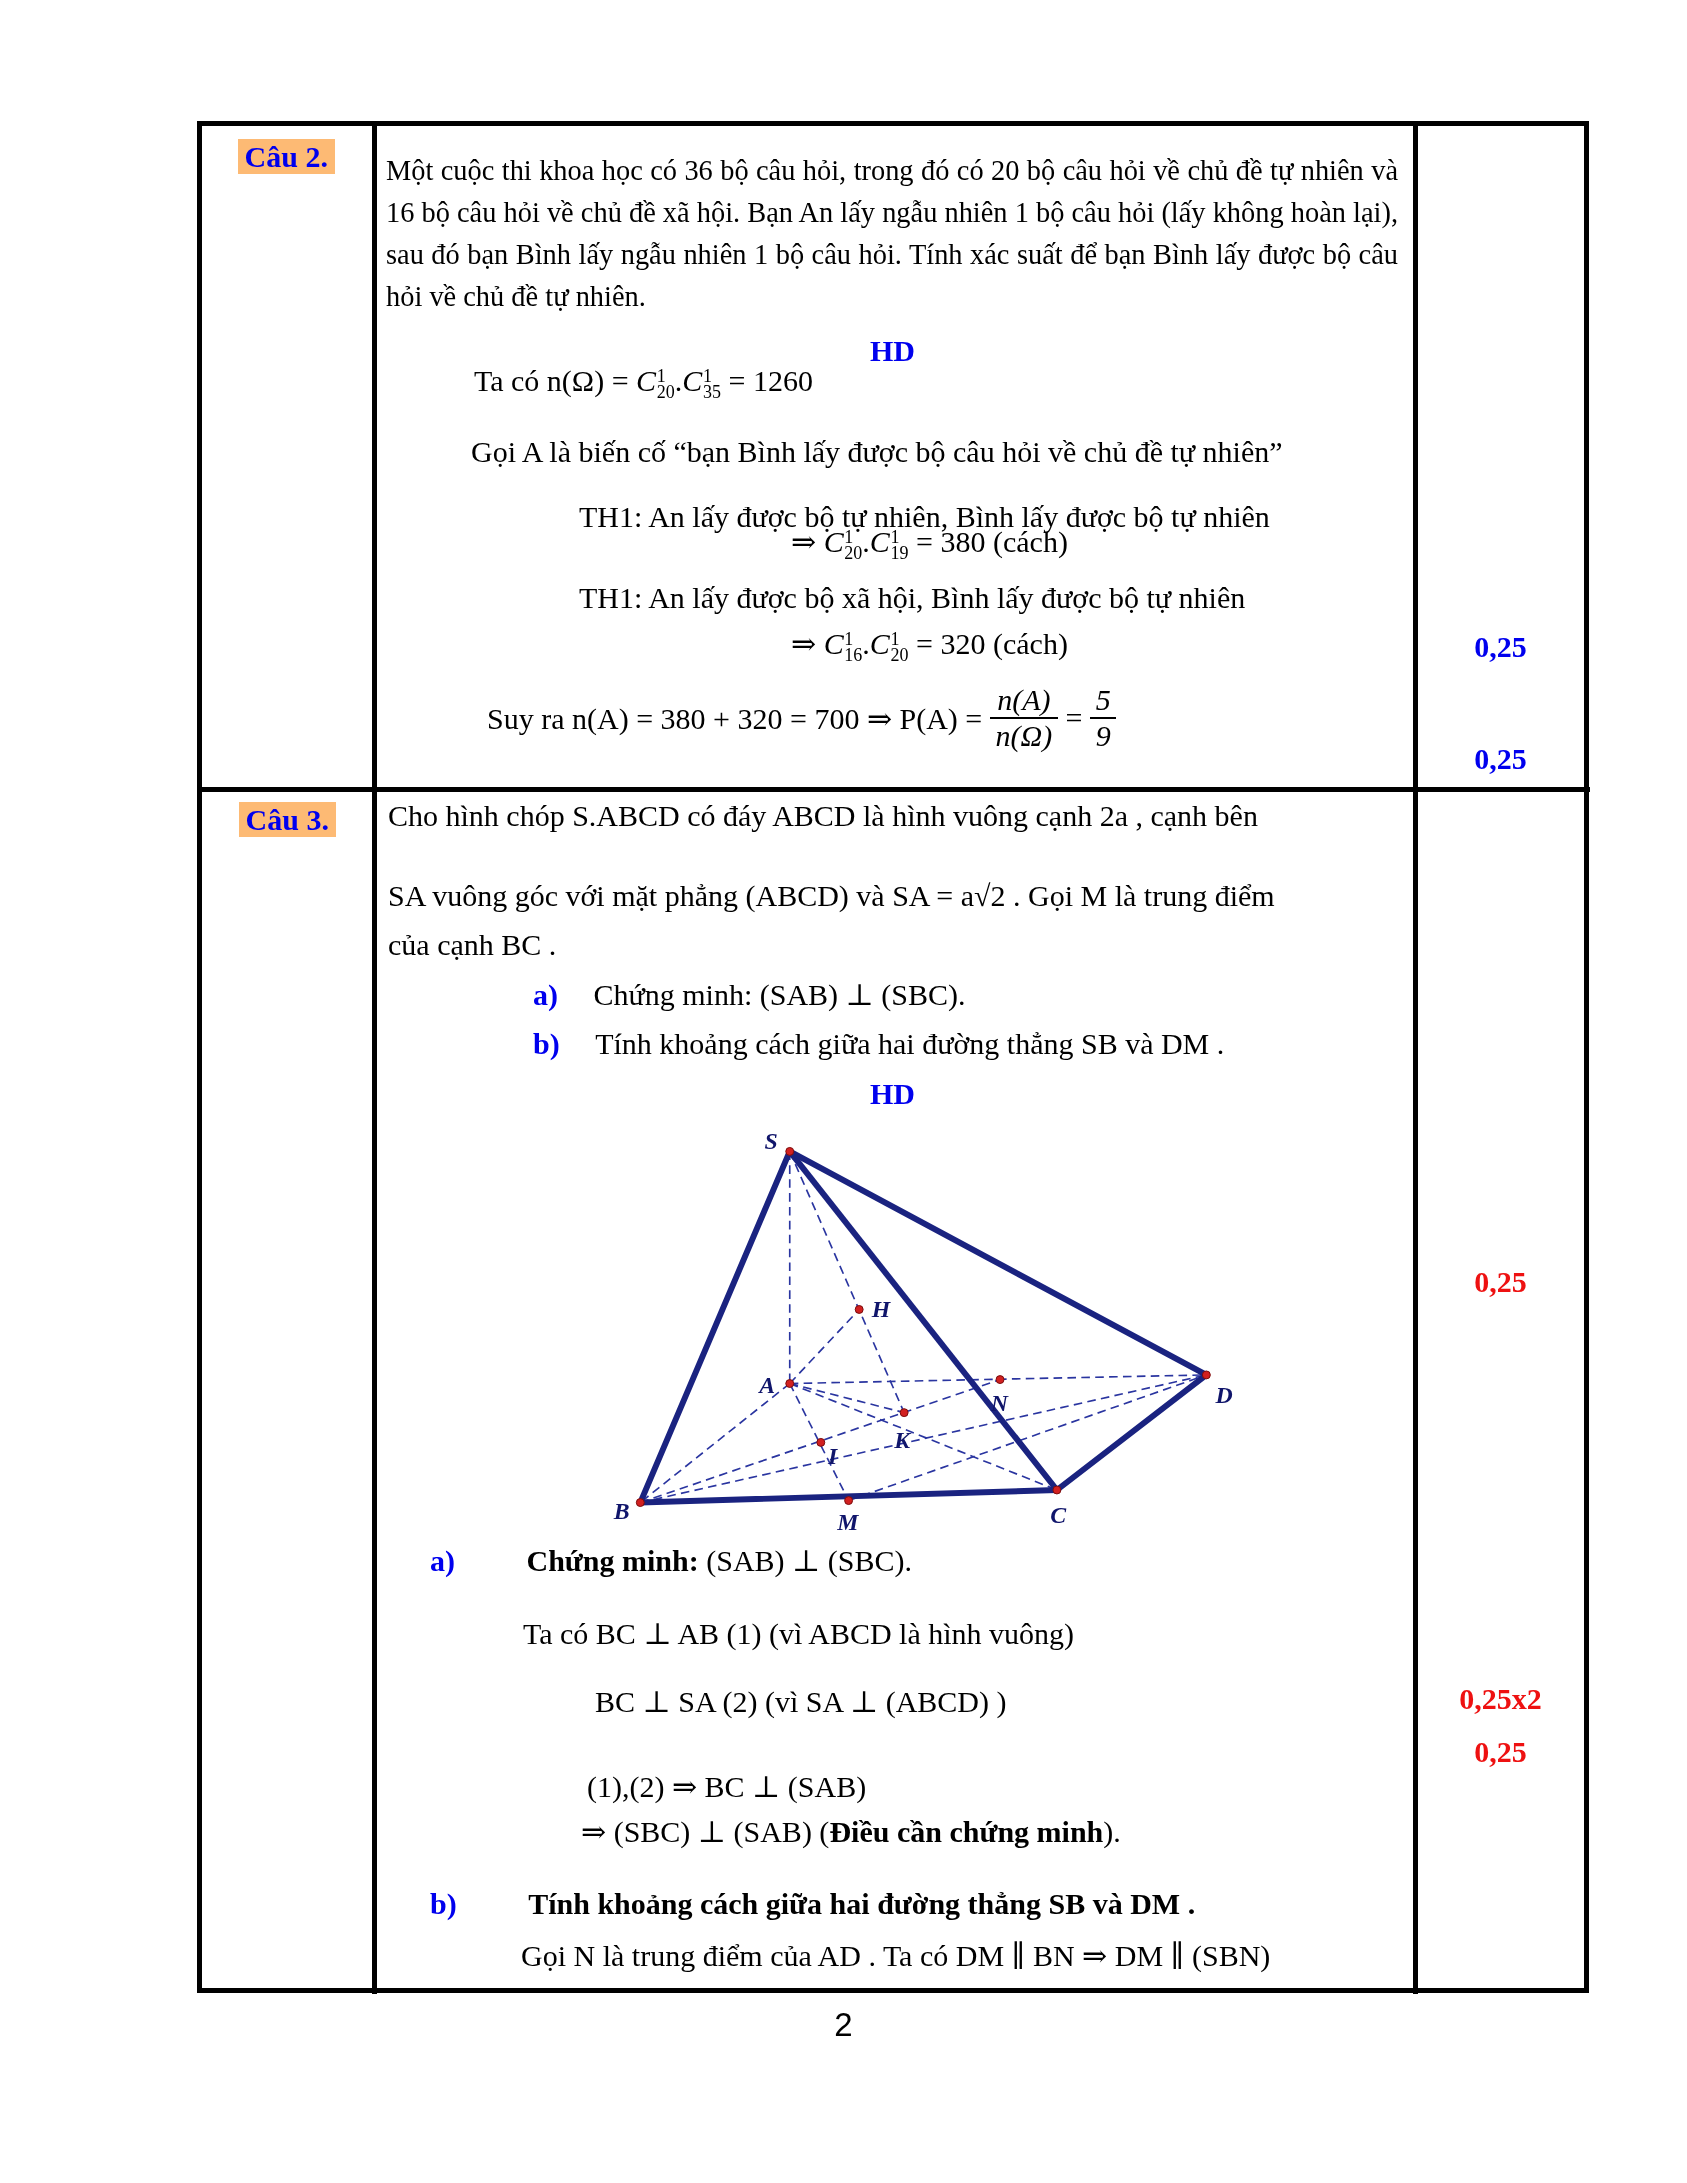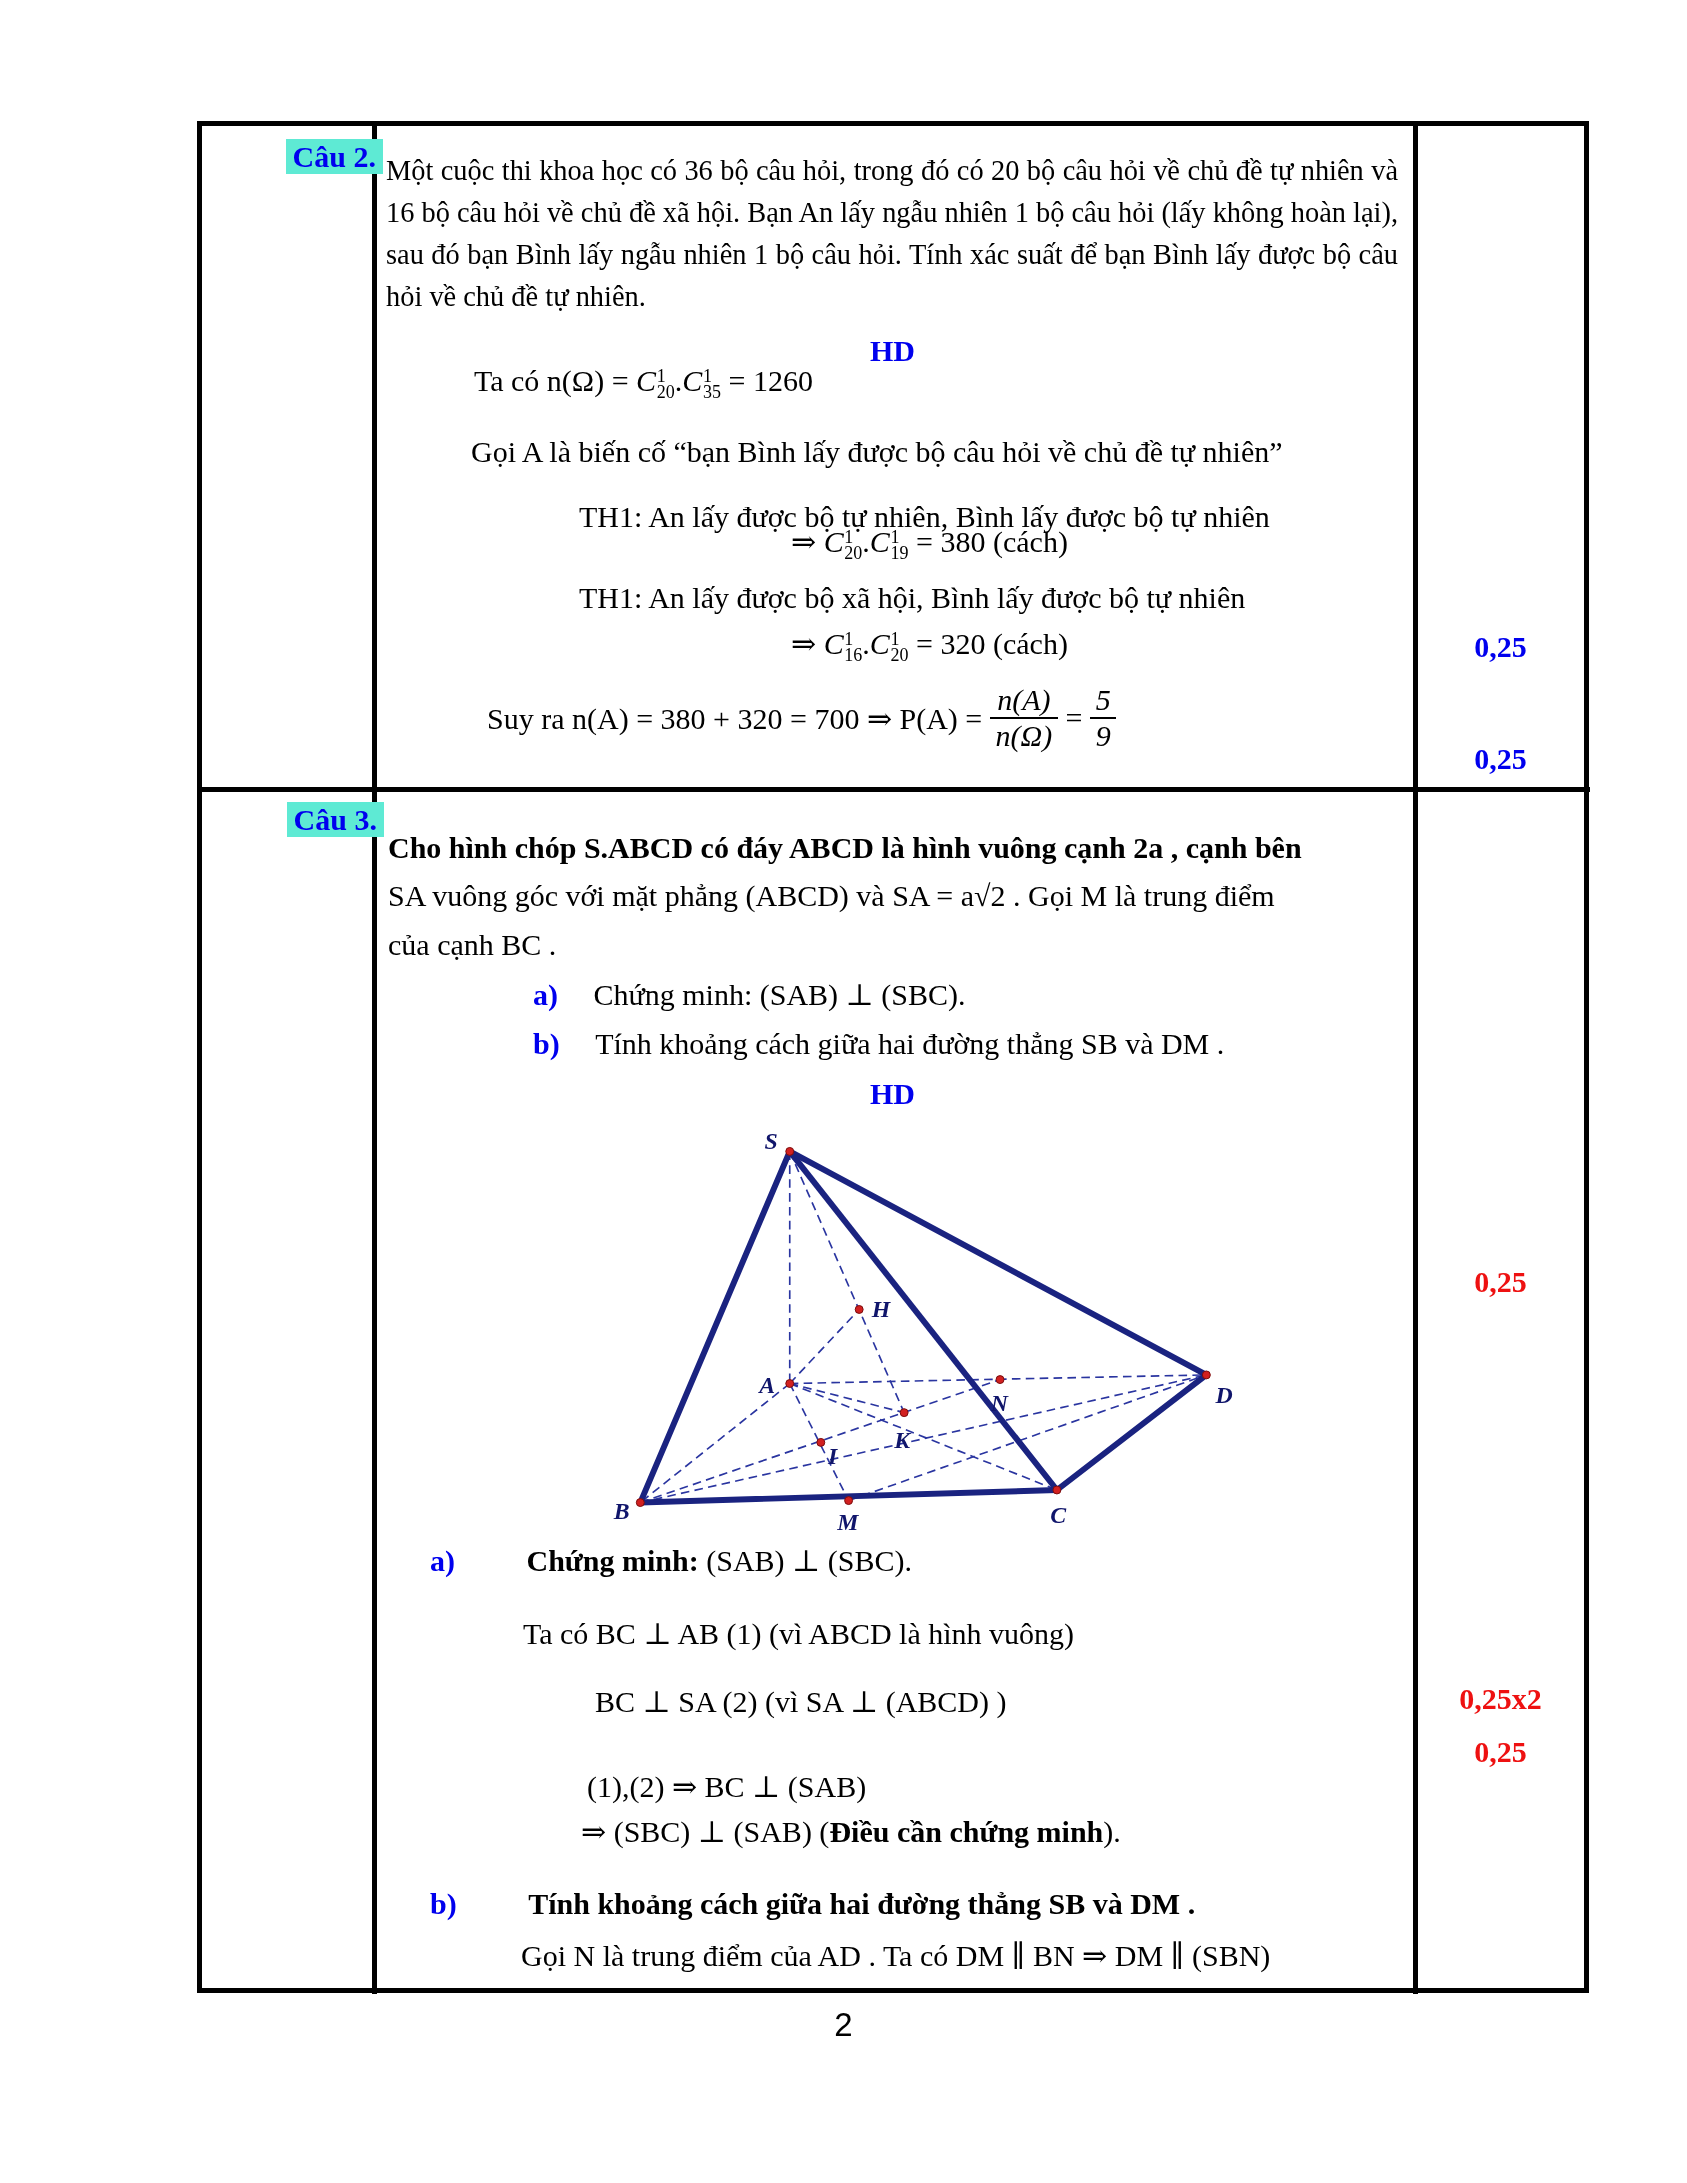--- a/index.html
+++ b/index.html
@@ -4,21 +4,21 @@
 <style>
   html,body{margin:0;padding:0;}
   body{
     width:1687px;height:2183px;position:relative;background:#ffffff;
     font-family:"Liberation Serif","DejaVu Serif",serif;color:#000;
   }
   .abs{position:absolute;white-space:nowrap;}
   .line{font-size:30px;}
   .para{white-space:normal;text-align:justify;font-size:28.4px;line-height:42px;}
   .plines{font-size:30px;line-height:40px;}
-  .qlabel{background:#5eead4;color:#0000ee;font-weight:bold;font-size:30px;padding:1.3px 6.6px;margin-left:48px;}
+  .qlabel{background:#fdba74;color:#0000ee;font-weight:bold;font-size:30px;padding:1.3px 6.6px;}
   .hd{font-weight:bold;color:#0000ee;font-size:30px;text-align:center;}
   .marker{color:#0000ee;font-weight:bold;font-size:30px;}
   .bold{font-weight:bold;}
   .score{position:absolute;left:1416px;width:169px;text-align:center;font-weight:bold;font-size:30px;}
   .score.blue{color:#0000ee;}
   .score.red{color:#ee1111;}
   .tframe{position:absolute;left:197px;top:121px;width:1382px;height:1862px;border:5.3px solid #000;}
   .vline{position:absolute;top:121px;width:5.3px;height:1873px;background:#000;}
   .hline{position:absolute;left:197px;top:787px;width:1393px;height:5.3px;background:#000;}
   .cnk{display:inline-flex;align-items:center;font-style:italic;font-size:30px;}
@@ -114,21 +114,21 @@
   </span>
 </div>
 
 <div class="score blue" style="top:630px;">0,25</div>
 <div class="score blue" style="top:742px;">0,25</div>
 
 <div class="abs" style="left:239px;top:803px;">
   <span class="qlabel">Câu 3.</span>
 </div>
 
-<div class="abs plines" style="left:388px;top:828px;font-weight:bold;">Cho hình chóp  S.ABCD  có đáy  ABCD  là hình vuông cạnh  2a , cạnh bên</div>
+<div class="abs plines" style="left:388px;top:796px;">Cho hình chóp  S.ABCD  có đáy  ABCD  là hình vuông cạnh  2a , cạnh bên</div>
 <div class="abs plines" style="left:388px;top:876px;">SA  vuông góc với mặt phẳng  (ABCD)  và  SA = a√2 . Gọi  M  là trung điểm</div>
 <div class="abs plines" style="left:388px;top:925px;">của cạnh  BC .</div>
 
 <div class="abs line" style="left:533px;top:977px;">
   <span class="marker">a)</span>
   <span style="margin-left:28px;">Chứng minh:  (SAB) ⊥ (SBC).</span>
 </div>
 <div class="abs line" style="left:533px;top:1027px;">
   <span class="marker">b)</span>
   <span style="margin-left:28px;">Tính khoảng cách giữa hai đường thẳng  SB  và  DM .</span>

